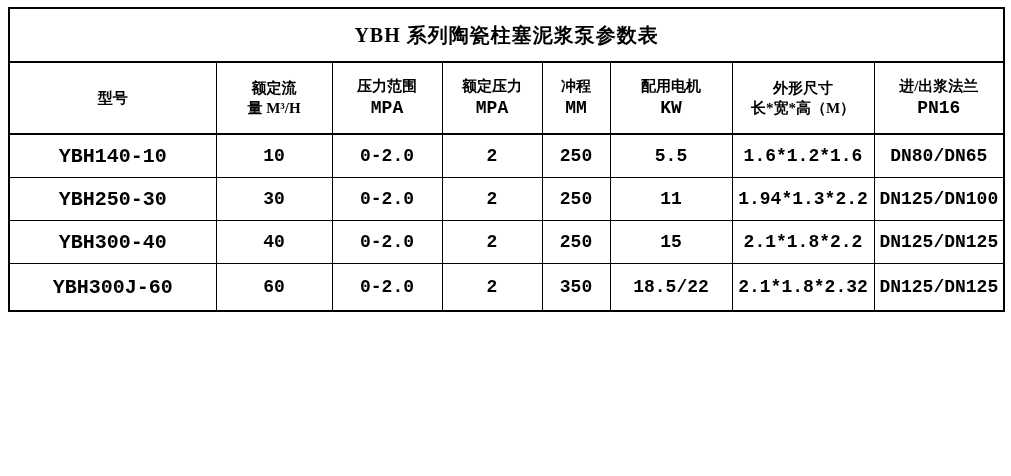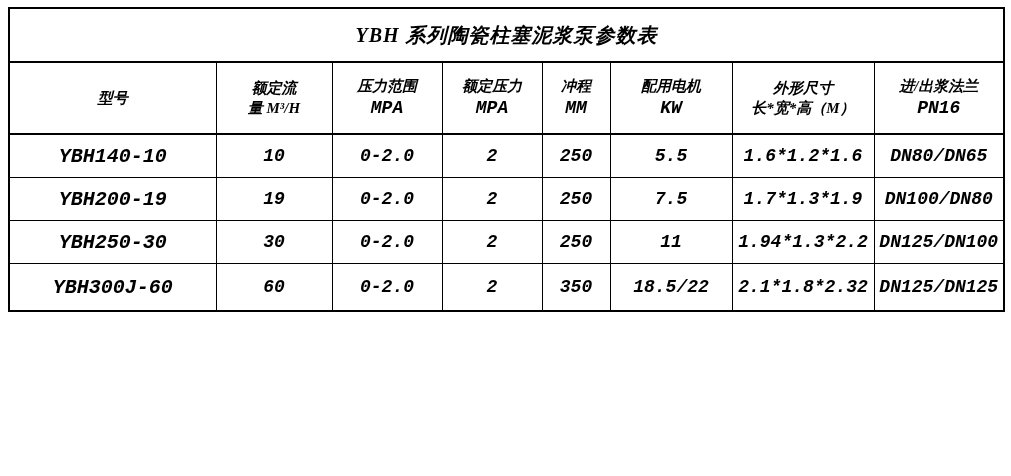--- a/index.html
+++ b/index.html
@@ -13,21 +13,20 @@
     font-family: "Liberation Serif", serif;
     color: #000000;
     overflow: hidden;
   }
   .sheet {
     position: relative;
     width: 1009px;
     height: 476px;
     box-sizing: border-box;
     padding: 7px 8px 20px 8px;
-    font-style: italic;
   }
   table.spec {
     width: 995px;
     border-collapse: collapse;
     table-layout: fixed;
     border: 2px solid #000;
   }
   table.spec td, table.spec th {
     border: 1px solid #000;
     text-align: center;
@@ -126,42 +125,42 @@
         <td class="model">YBH140-10</td>
         <td>10</td>
         <td>0-2.0</td>
         <td>2</td>
         <td>250</td>
         <td>5.5</td>
         <td>1.6*1.2*1.6</td>
         <td>DN80/DN65</td>
       </tr>
 
-      <tr class="body-row">
-        <td class="model">YBH200-19</td>
-        <td>19</td>
-        <td>0-2.0</td>
-        <td>2</td>
-        <td>250</td>
-        <td>7.5</td>
-        <td>1.7*1.3*1.9</td>
-        <td>DN100/DN80</td>
-      </tr>
 
       <tr class="body-row">
         <td class="model">YBH250-30</td>
         <td>30</td>
         <td>0-2.0</td>
         <td>2</td>
         <td>250</td>
         <td>11</td>
         <td>1.94*1.3*2.2</td>
         <td>DN125/DN100</td>
       </tr>
 
+      <tr class="body-row">
+        <td class="model">YBH300-40</td>
+        <td>40</td>
+        <td>0-2.0</td>
+        <td>2</td>
+        <td>250</td>
+        <td>15</td>
+        <td>2.1*1.8*2.2</td>
+        <td>DN125/DN125</td>
+      </tr>
 
       <tr class="body-row tall">
         <td class="model">YBH300J-60</td>
         <td>60</td>
         <td>0-2.0</td>
         <td>2</td>
         <td>350</td>
         <td>18.5/22</td>
         <td>2.1*1.8*2.32</td>
         <td>DN125/DN125</td>

